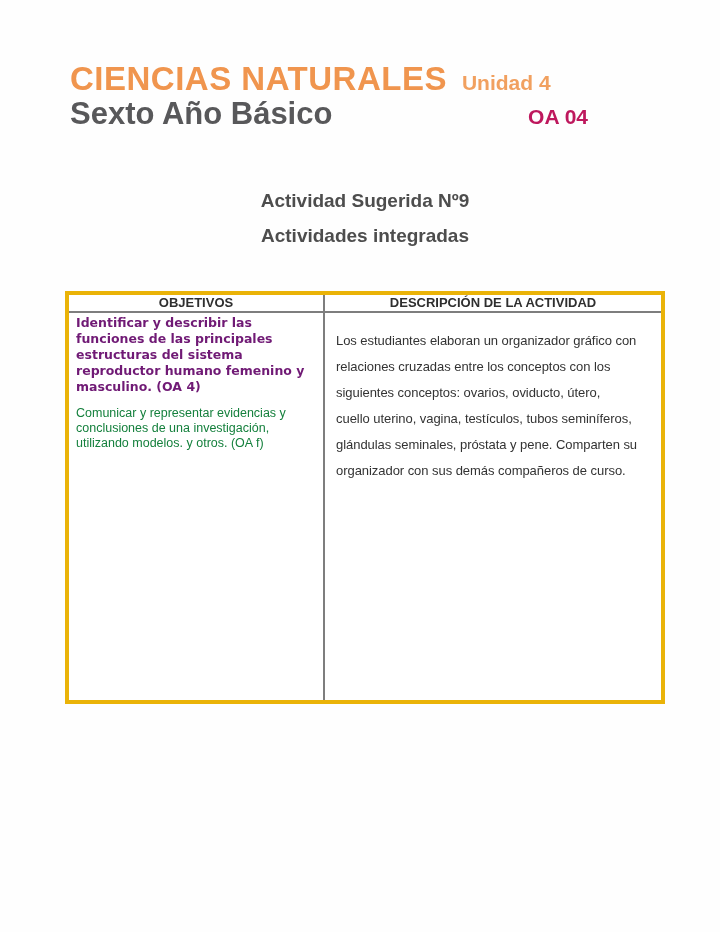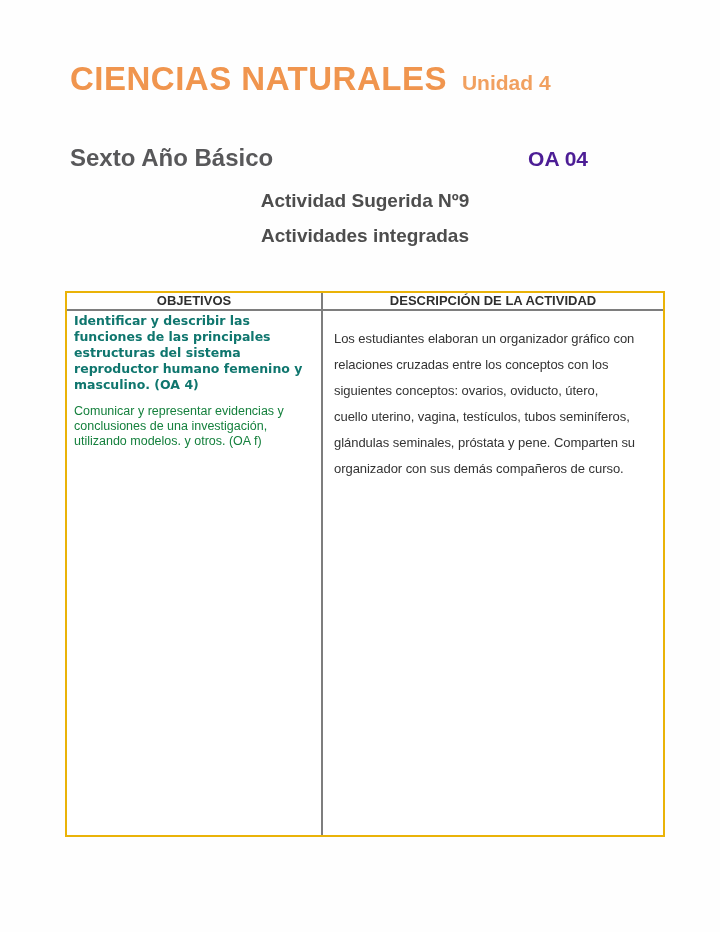--- a/index.html
+++ b/index.html
@@ -27,57 +27,57 @@
     letter-spacing: 0.5px;
   }
   .unit-label {
     font-size: 21px; font-weight: 700; color: #F1A05F;
     margin-left: 15px;
   }
   .grade-row {
     position: absolute; left: 70px; top: 96px; width: 518px;
     display: flex; justify-content: space-between; align-items: baseline;
   }
-  .grade-title { font-size: 24px; font-weight: 700; color: #58585A; margin-top: 48px; }
-  .oa-code { font-size: 21px; font-weight: 700; color: #4c1d95; }
+  .grade-title { font-size: 31px; font-weight: 700; color: #58585A; }
+  .oa-code { font-size: 21px; font-weight: 700; color: #be185d; }
 
   
   .activity-title, .activity-subtitle {
     position: absolute; left: 65px; width: 600px;
     text-align: center;
     font-size: 19px; font-weight: 700; color: #4D4D4D;
   }
   .activity-title { top: 190px; }
   .activity-subtitle { top: 225px; }
 
   
   .doc-table {
     position: absolute; left: 65px; top: 291px;
-    width: 600px; height: 546px;
-    border: 2px solid #eab308;
+    width: 600px; height: 413px;
+    border: 4px solid #eab308;
     background: #ffffff;
   }
   .thead { display: flex; height: 18px; border-bottom: 2px solid #7E7E7E; }
   .th {
     font-size: 13px; font-weight: 700; color: #2F2F2F;
     text-align: center; line-height: 16px;
   }
   .th-left { width: 256px; border-right: 2px solid #7E7E7E; }
   .th-right { flex: 1; }
 
   .tbody { display: flex; height: calc(100% - 18px); }
   .td-left {
     width: 256px; border-right: 2px solid #7E7E7E;
     padding: 2px 8px 0 7px;
   }
   .td-right { flex: 1; padding: 15px 5px 0 11px; }
 
   .obj-primary {
     font-family: "DejaVu Sans", sans-serif;
-    font-size: 12.5px; font-weight: 700; color: #0f766e;
+    font-size: 12.5px; font-weight: 700; color: #701a75;
     line-height: 16px; white-space: pre-line;
   }
   .obj-secondary {
     margin-top: 11px;
     font-size: 12.5px; color: #15803d;
     line-height: 15px; white-space: pre-line;
   }
   .description-text {
     font-size: 13px; color: #333333;
     line-height: 26px; white-space: pre-line;

